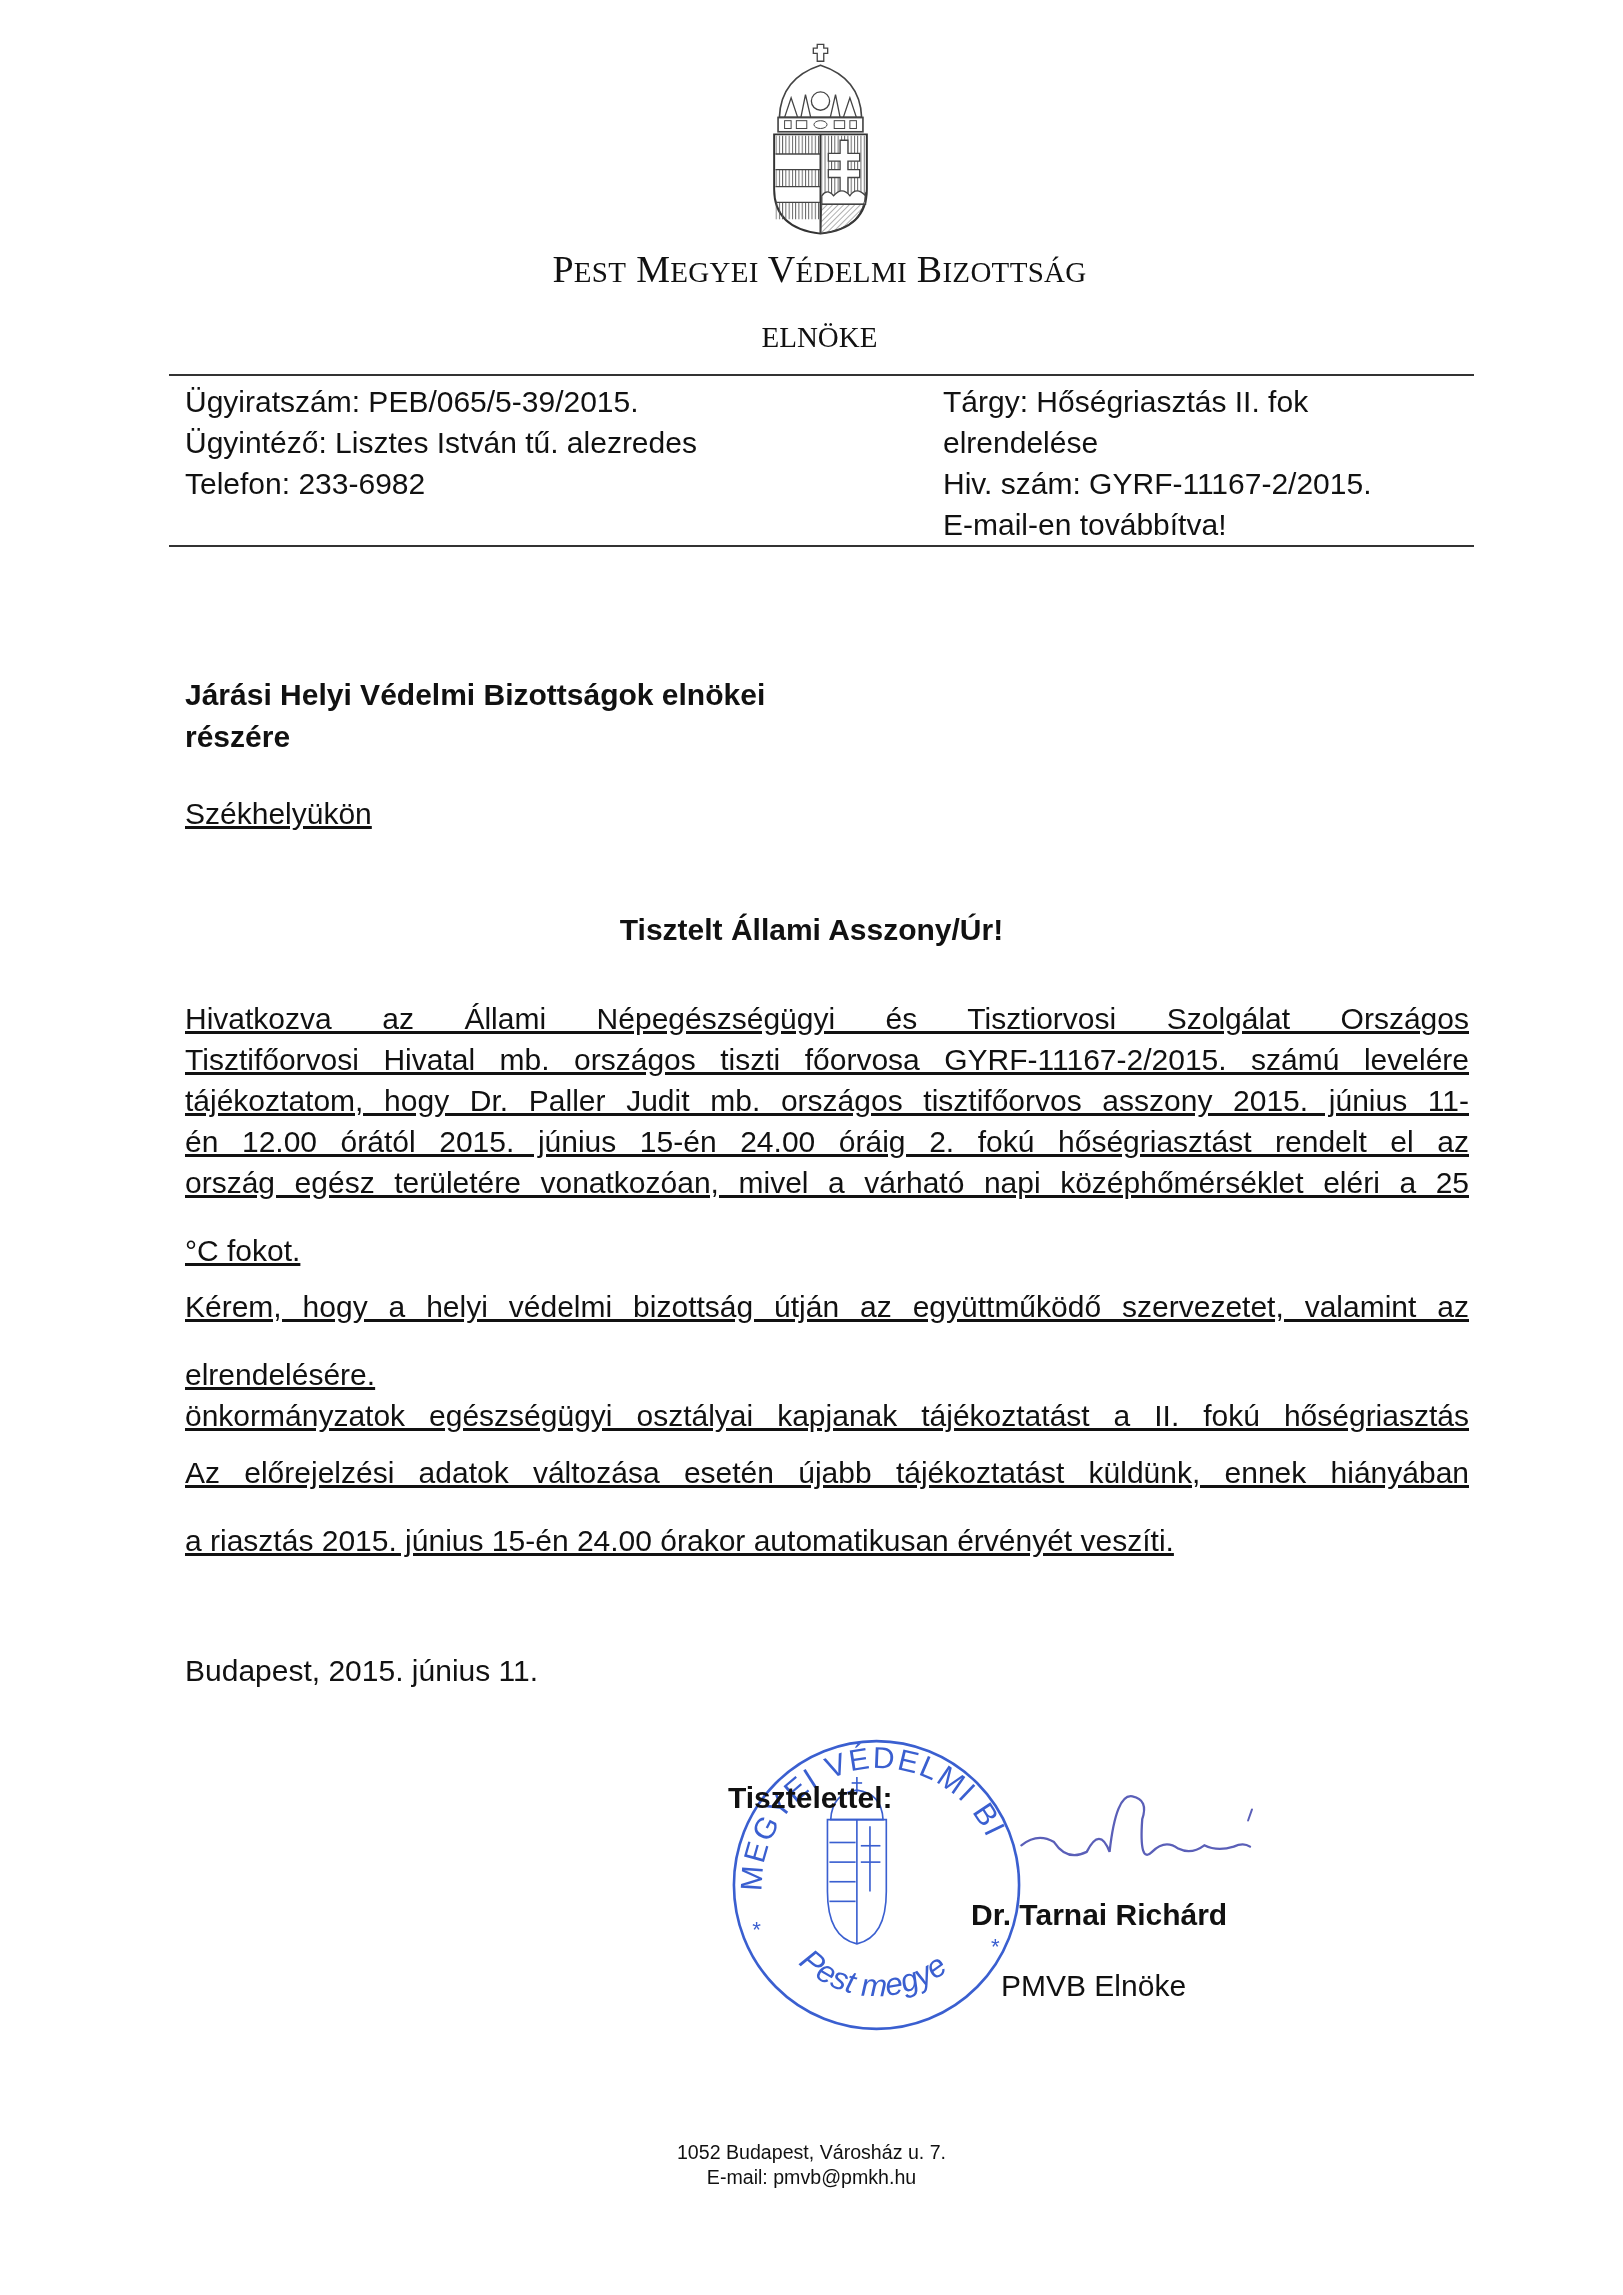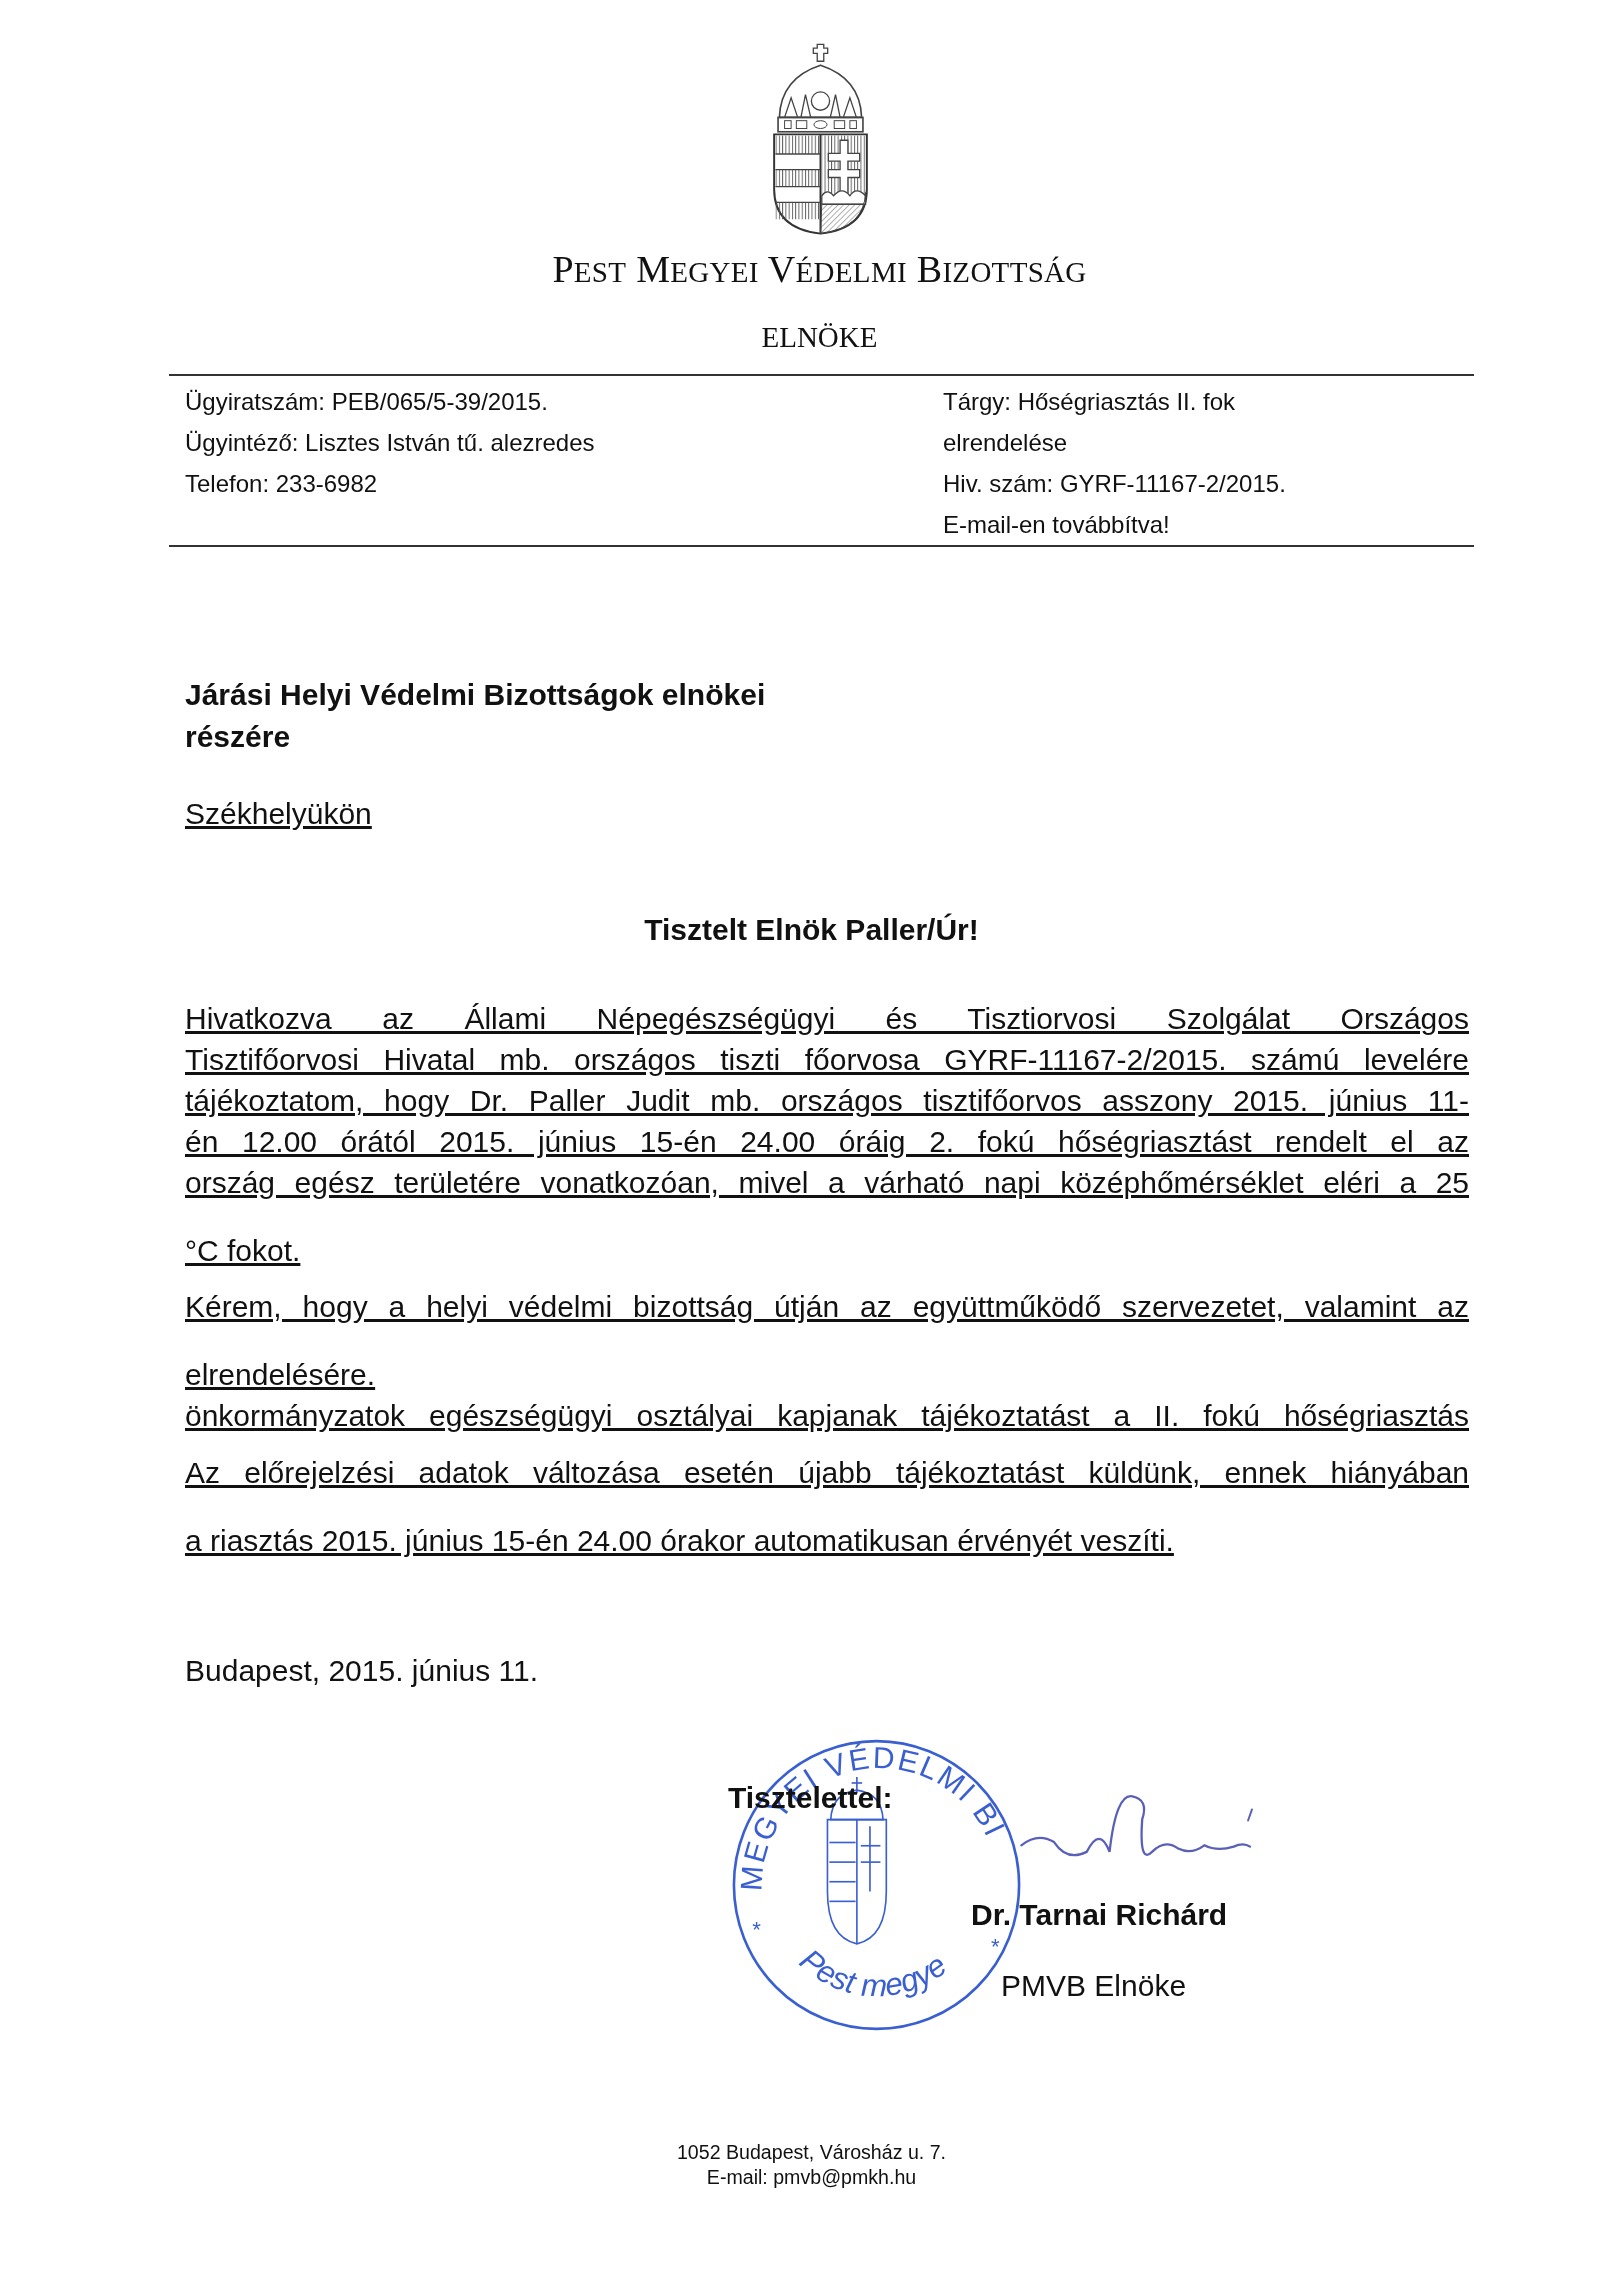--- a/index.html
+++ b/index.html
@@ -10,21 +10,21 @@
 
     #coat { left: 765px; top: 39px; width: 111px; height: 196px; }
     #org-title { left: 0; width: 1623px; top: 247px; text-align: center; font-size: 38px; letter-spacing: 0.3px; }
     #org-title .sc { font-size: 29px; }
     #org-sub { left: 0; width: 1623px; top: 321px; text-align: center; font-size: 29px; }
 
     .hr { position: absolute; height: 2px; background: #333; }
     #hr-top { left: 169px; top: 374px; width: 1305px; }
     #hr-bot { left: 169px; top: 545px; width: 1305px; }
 
-    .meta { font-size: 24px; line-height: 41px; }
+    .meta { font-size: 30px; line-height: 41px; }
     #meta-left { left: 185px; top: 381px; }
     #meta-right { left: 943px; top: 381px; width: 524px; }
 
     #addressee { left: 185px; top: 674px; font-size: 30px; font-weight: bold; line-height: 42px; }
     #seat { left: 185px; top: 797px; font-size: 30px; text-decoration: underline; }
 
     #salutation { left: 0; width: 1623px; top: 913px; text-align: center; font-size: 30px; font-weight: bold; }
 
     .para { left: 185px; width: 1284px; font-size: 30px; line-height: 41px; text-align: justify; text-decoration: underline; }
     .para span.line { display: block; text-align: justify; text-align-last: justify; }
@@ -113,21 +113,21 @@
 </div>
 
 <div id="hr-bot" class="hr"></div>
 
 <div id="addressee" class="abs sans">
   <div>Járási Helyi Védelmi Bizottságok elnökei</div>
   <div>részére</div>
 </div>
 <div id="seat" class="abs sans">Székhelyükön</div>
 
-<div id="salutation" class="abs sans">Tisztelt Elnök Paller/Úr!</div>
+<div id="salutation" class="abs sans">Tisztelt Állami Asszony/Úr!</div>
 
 <div id="p1" class="abs sans para">
   <span class="line">Hivatkozva az Állami Népegészségügyi és Tisztiorvosi Szolgálat Országos</span>
   <span class="line">Tisztifőorvosi Hivatal mb. országos tiszti főorvosa GYRF-11167-2/2015. számú levelére</span>
   <span class="line">tájékoztatom, hogy Dr. Paller Judit mb. országos tisztifőorvos asszony 2015. június 11-</span>
   <span class="line">én 12.00 órától 2015. június 15-én 24.00 óráig 2. fokú hőségriasztást rendelt el az</span>
   <span class="line">ország egész területére vonatkozóan, mivel a várható napi középhőmérséklet eléri a 25</span>
   <span class="line last">°C fokot.</span>
 </div>
 <div id="p2" class="abs sans para">

